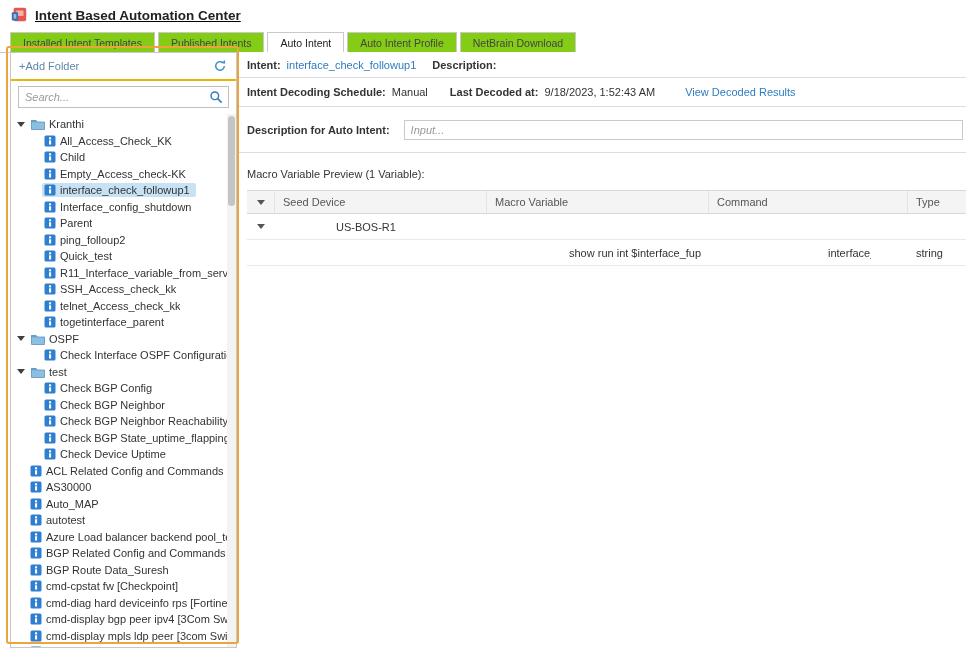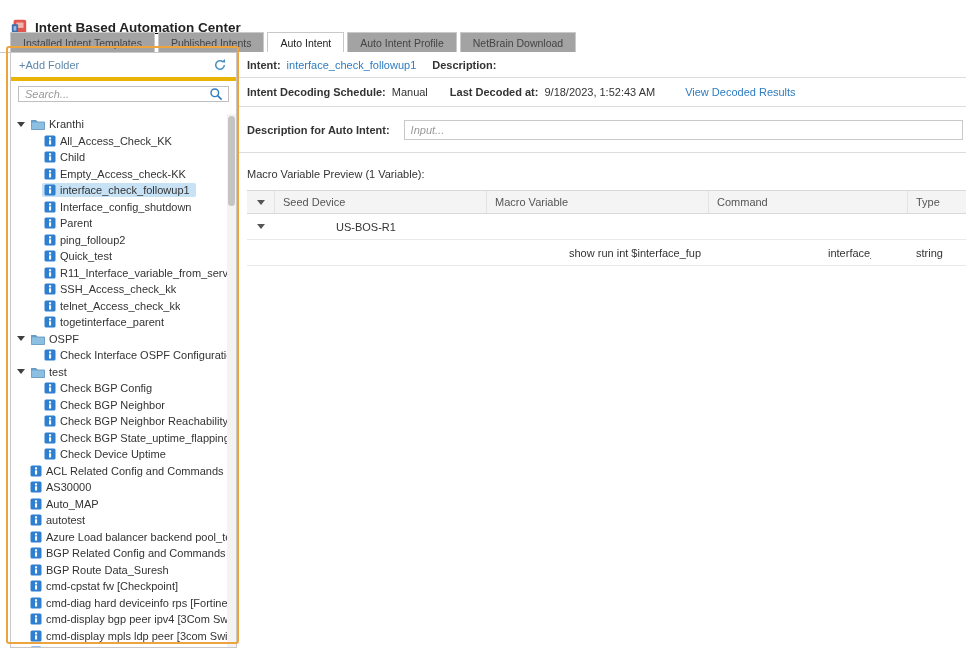--- a/index.html
+++ b/index.html
@@ -1,35 +1,35 @@
 <!DOCTYPE html>
 <html><head>
 <meta charset="utf-8">
 <style>
   * { margin:0; padding:0; box-sizing:border-box; }
   html,body { background:#fff; }
   body { font-family:"Liberation Sans", sans-serif; }
   .screen { position:relative; width:966px; height:648px; background:#fff; overflow:hidden; }
 
   
-  .app-header { position:absolute; top:12px; left:0; right:0; height:30px; display:flex; align-items:center; padding-left:10px; background:#fff;text-decoration:underline; }
+  .app-header { position:absolute; top:0; left:0; right:0; height:30px; display:flex; align-items:center; padding-left:10px; background:#fff;text-decoration:underline; }
   .app-logo { width:18px; height:18px; margin-right:7px; flex:0 0 auto; }
   .app-title { font-size:13.5px; font-weight:bold; color:#222; }
 
   
   .tabbar { position:absolute; top:30px; left:0; right:0; height:23px; border-bottom:1px solid #c9c9c9; display:flex; align-items:flex-end; padding-left:10px; }
-  .tab { font-size:10.5px; color:#444; padding:4px 12px 3px 12px; background:#a3a3a3; border:1px solid #c9c9c9; margin-right:3px; margin-bottom:-1px; cursor:pointer; white-space:nowrap; }
+  .tab { font-size:10.5px; color:#444; padding:4px 12px 3px 12px; background:#84cc16; border:1px solid #c9c9c9; margin-right:3px; margin-bottom:-1px; cursor:pointer; white-space:nowrap; }
   .tab.active { background:#fff; color:#222; border-bottom:1px solid #fff; }
 
   
   .sidebar { position:absolute; left:10px; top:52px; width:227px; height:596px; border:1px solid #c8c8c8; background:#fff; }
-  .side-toolbar { height:28px; display:flex; align-items:center; justify-content:space-between; padding:0 8px; border-bottom:4px solid #eab308;text-align:right; }
+  .side-toolbar { height:28px; display:flex; align-items:center; justify-content:space-between; padding:0 8px; border-bottom:2px solid #eab308;text-align:right; }
   .add-folder { font-size:11px; color:#5f87ab; cursor:pointer; }
   .refresh-btn { width:16px; height:16px; cursor:pointer; display:flex; align-items:center; justify-content:center; }
-  .search-wrap { margin:5px 7px 5px 7px; height:16px; border:1px solid #bfbfbf; display:flex; align-items:center; background:#fff; }
+  .search-wrap { margin:5px 7px 5px 7px; height:22px; border:1px solid #bfbfbf; display:flex; background:#fff; }
   .search-input { flex:1; min-width:0; border:none; outline:none; padding:0 6px; font-size:11px; color:#444; font-family:"Liberation Sans", sans-serif; }
   .search-input::placeholder { font-style:italic; color:#999; }
   .search-btn { width:24px; height:20px; display:flex; align-items:center; justify-content:center; cursor:pointer; }
 
   .tree { position:absolute; top:61px; left:0; right:0; bottom:0; overflow:hidden; padding-top:2px; }
   .tree-item { height:16.5px; display:flex; align-items:center; font-size:11px; color:#333; cursor:pointer; white-space:nowrap; }
   .tree-item.folder.level-0 { padding-left:6px; }
   .tree-item.intent.level-0 { padding-left:17px; }
   .tree-item.intent.level-1 { padding-left:31px; }
   .ti-inner { display:inline-flex; align-items:center; gap:4px; padding:1px 6px 1px 2px; border-radius:2px; }

